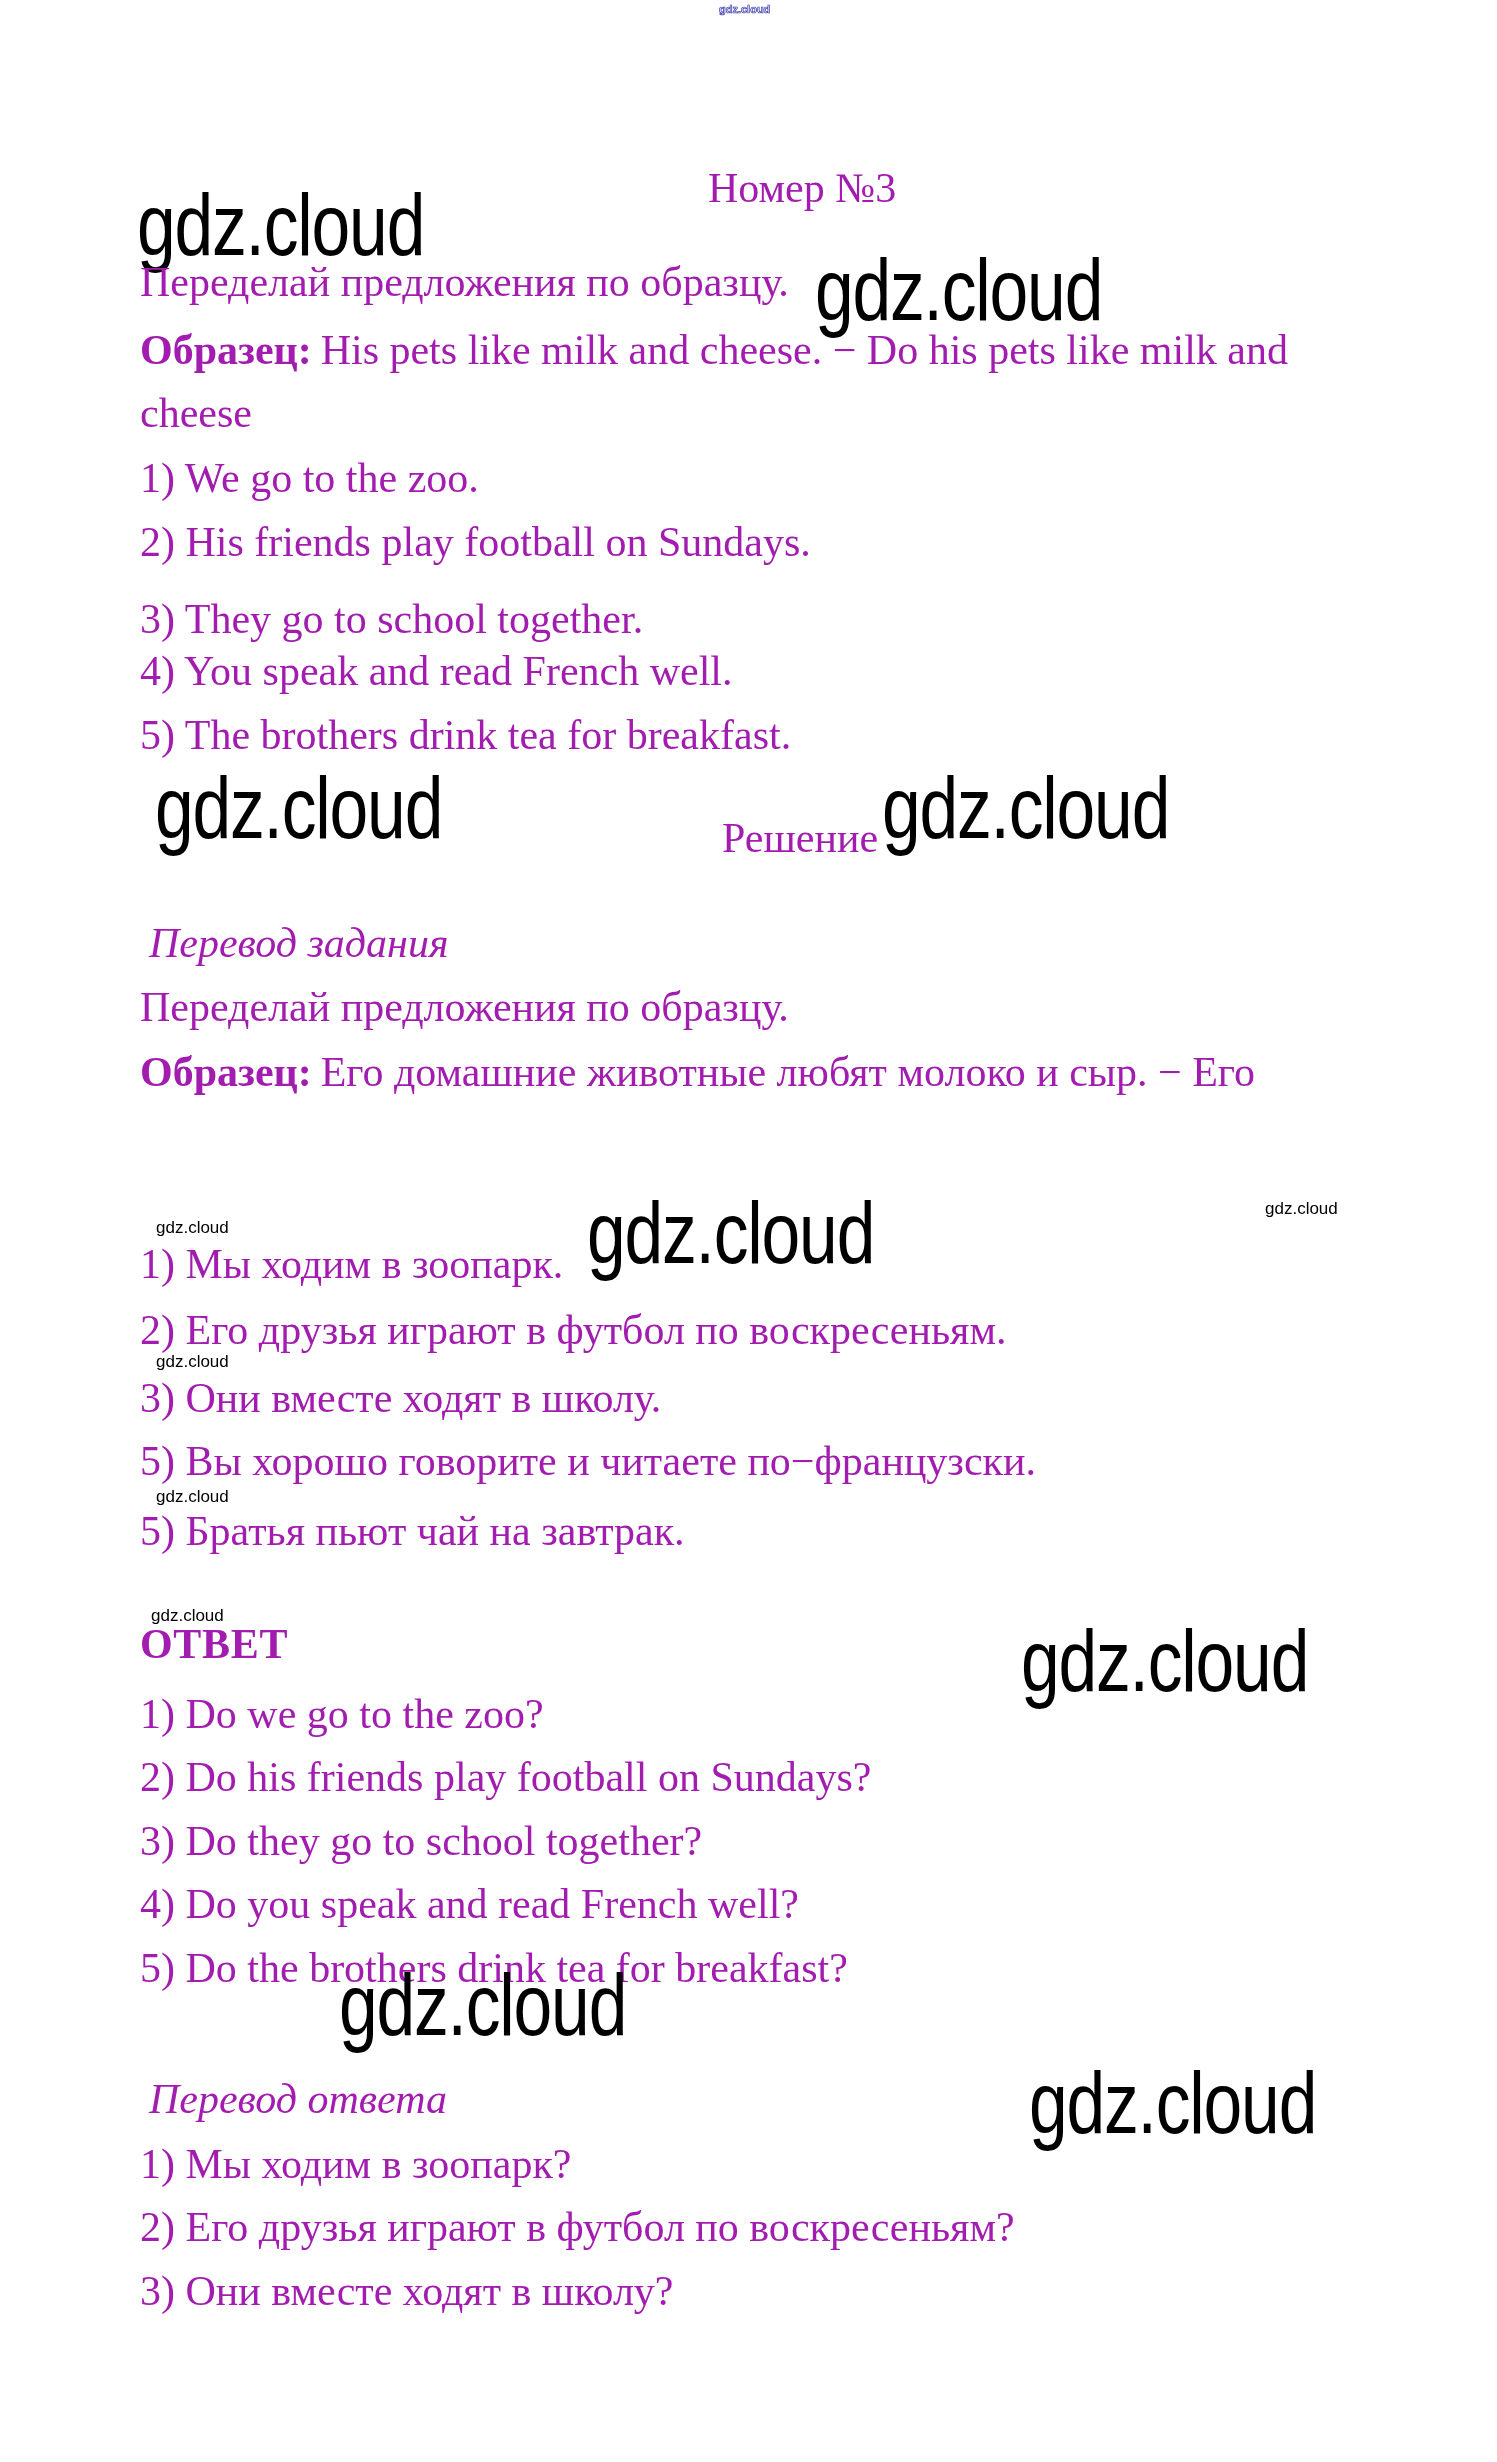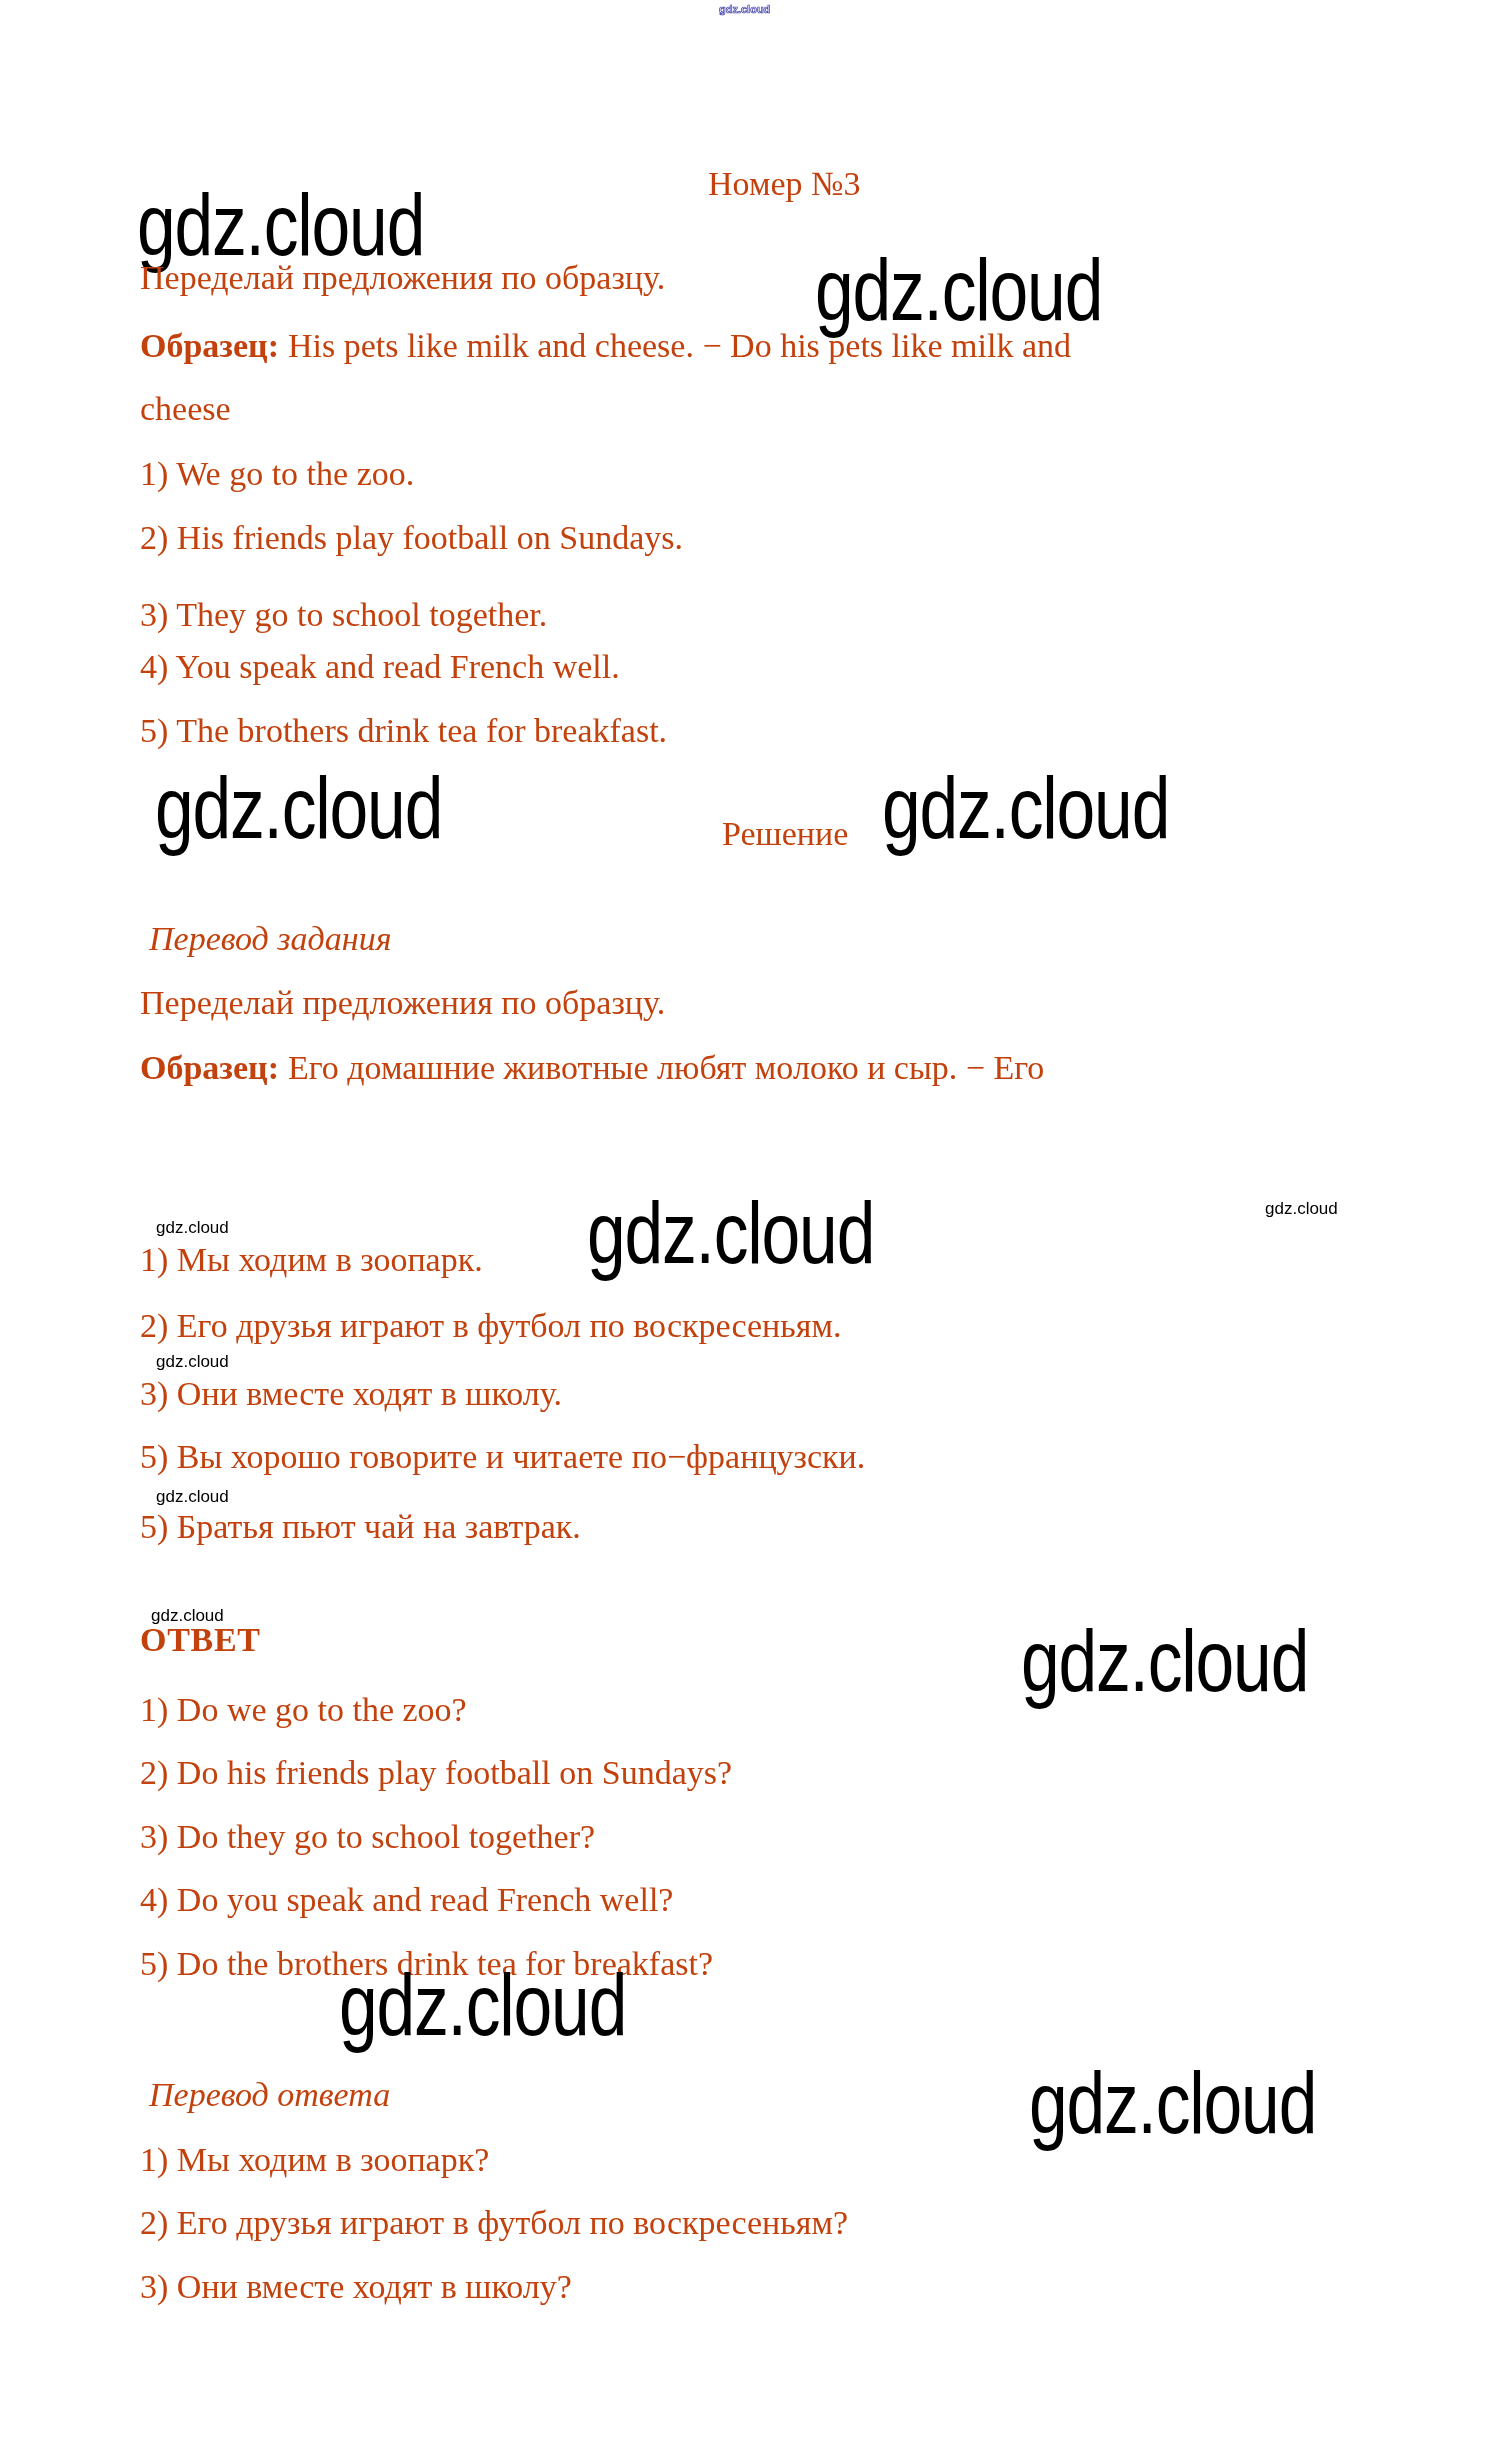--- a/index.html
+++ b/index.html
@@ -7,24 +7,24 @@
     position:relative;
     width:1398px;
     height:2462px;
     background:#ffffff;
     overflow:hidden;
     font-family:"Liberation Serif", serif;
     color:#000;
   }
   .txt{
     position:absolute;
-    font-size:34px;
+    font-size:42px;
     line-height:1.15;
     white-space:nowrap;
-    color:#c2410c;
+    color:#a21caf;
   }
   .b{font-weight:bold;}
   .bi{font-weight:normal;font-style:italic;}
   .wm-big{
     position:absolute;
     font-family:"Liberation Sans", sans-serif;
     font-size:87px;
     line-height:1;
     letter-spacing:-1.5px;
     transform:scaleX(0.8);

